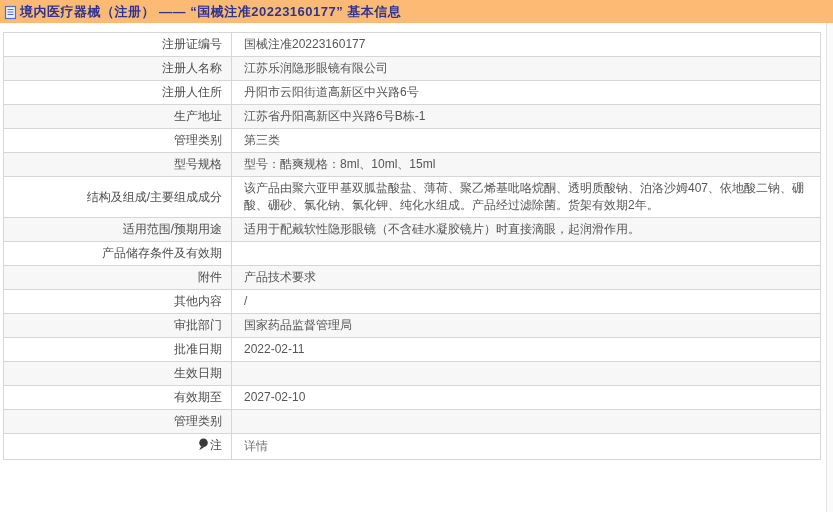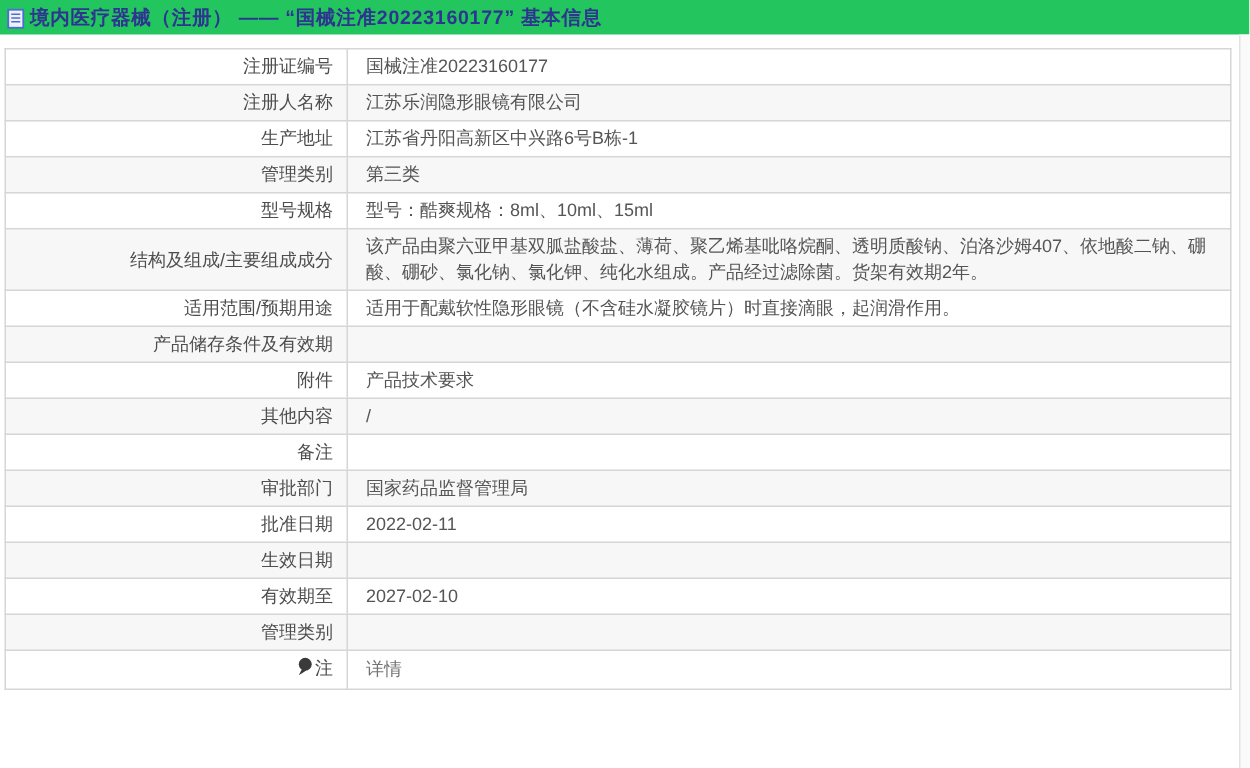--- a/index.html
+++ b/index.html
@@ -4,21 +4,21 @@
 <style>
   * { box-sizing: border-box; margin: 0; padding: 0; }
   html, body {
     width: 833px; height: 512px;
     background: #ffffff;
     font-family: "Liberation Sans", "DejaVu Sans", sans-serif;
     overflow: hidden;
   }
   .header-bar {
     width: 833px; height: 23px;
-    background: #22c55e;
+    background: #fdba74;
     display: flex; align-items: center;
     padding-left: 4px;
   }
   .doc-icon { display: inline-flex; margin-right: 3px; margin-top: 1px; }
   .page-title {
     color: #2e3590;
     font-size: 13px;
     font-weight: bold;
     letter-spacing: 0.5px;
     white-space: nowrap;
@@ -83,20 +83,24 @@
   <tbody>
     <tr>
       <td class="lbl">注册证编号</td>
       <td class="val">国械注准20223160177</td>
     </tr>
     <tr>
       <td class="lbl">注册人名称</td>
       <td class="val">江苏乐润隐形眼镜有限公司</td>
     </tr>
     <tr>
+      <td class="lbl">注册人住所</td>
+      <td class="val">丹阳市云阳街道高新区中兴路6号</td>
+    </tr>
+    <tr>
       <td class="lbl">生产地址</td>
       <td class="val">江苏省丹阳高新区中兴路6号B栋-1</td>
     </tr>
     <tr>
       <td class="lbl">管理类别</td>
       <td class="val">第三类</td>
     </tr>
     <tr>
       <td class="lbl">型号规格</td>
       <td class="val">型号：酷爽规格：8ml、10ml、15ml</td>
@@ -113,24 +117,20 @@
       <td class="lbl">产品储存条件及有效期</td>
       <td class="val"></td>
     </tr>
     <tr>
       <td class="lbl">附件</td>
       <td class="val">产品技术要求</td>
     </tr>
     <tr>
       <td class="lbl">其他内容</td>
       <td class="val">/</td>
-    </tr>
-    <tr>
-      <td class="lbl">备注</td>
-      <td class="val"></td>
     </tr>
     <tr>
       <td class="lbl">审批部门</td>
       <td class="val">国家药品监督管理局</td>
     </tr>
     <tr>
       <td class="lbl">批准日期</td>
       <td class="val">2022-02-11</td>
     </tr>
     <tr>

